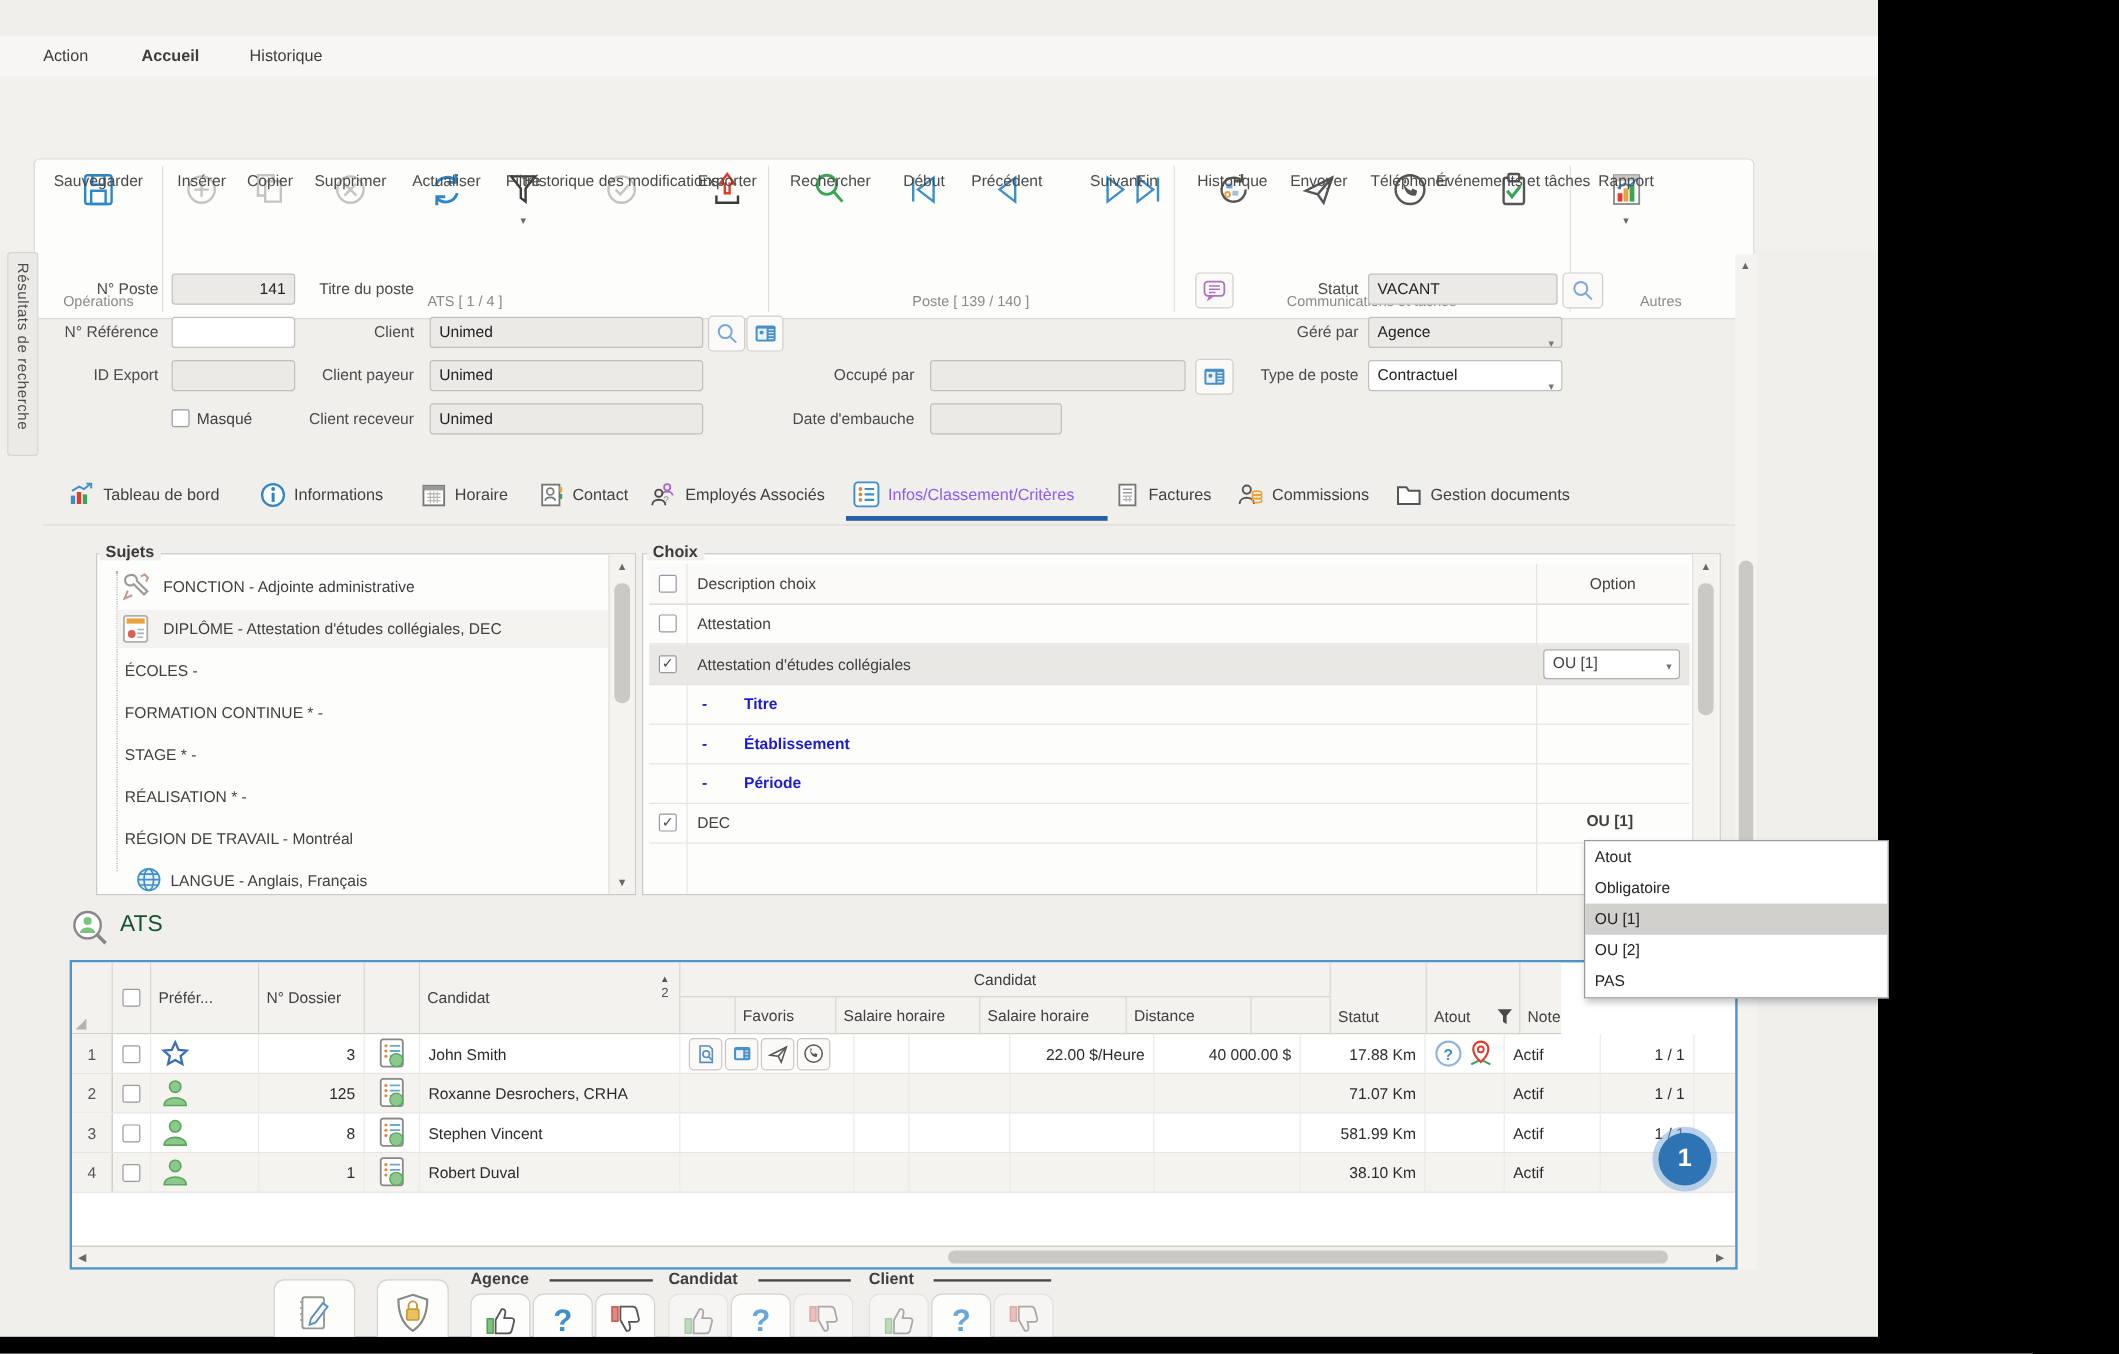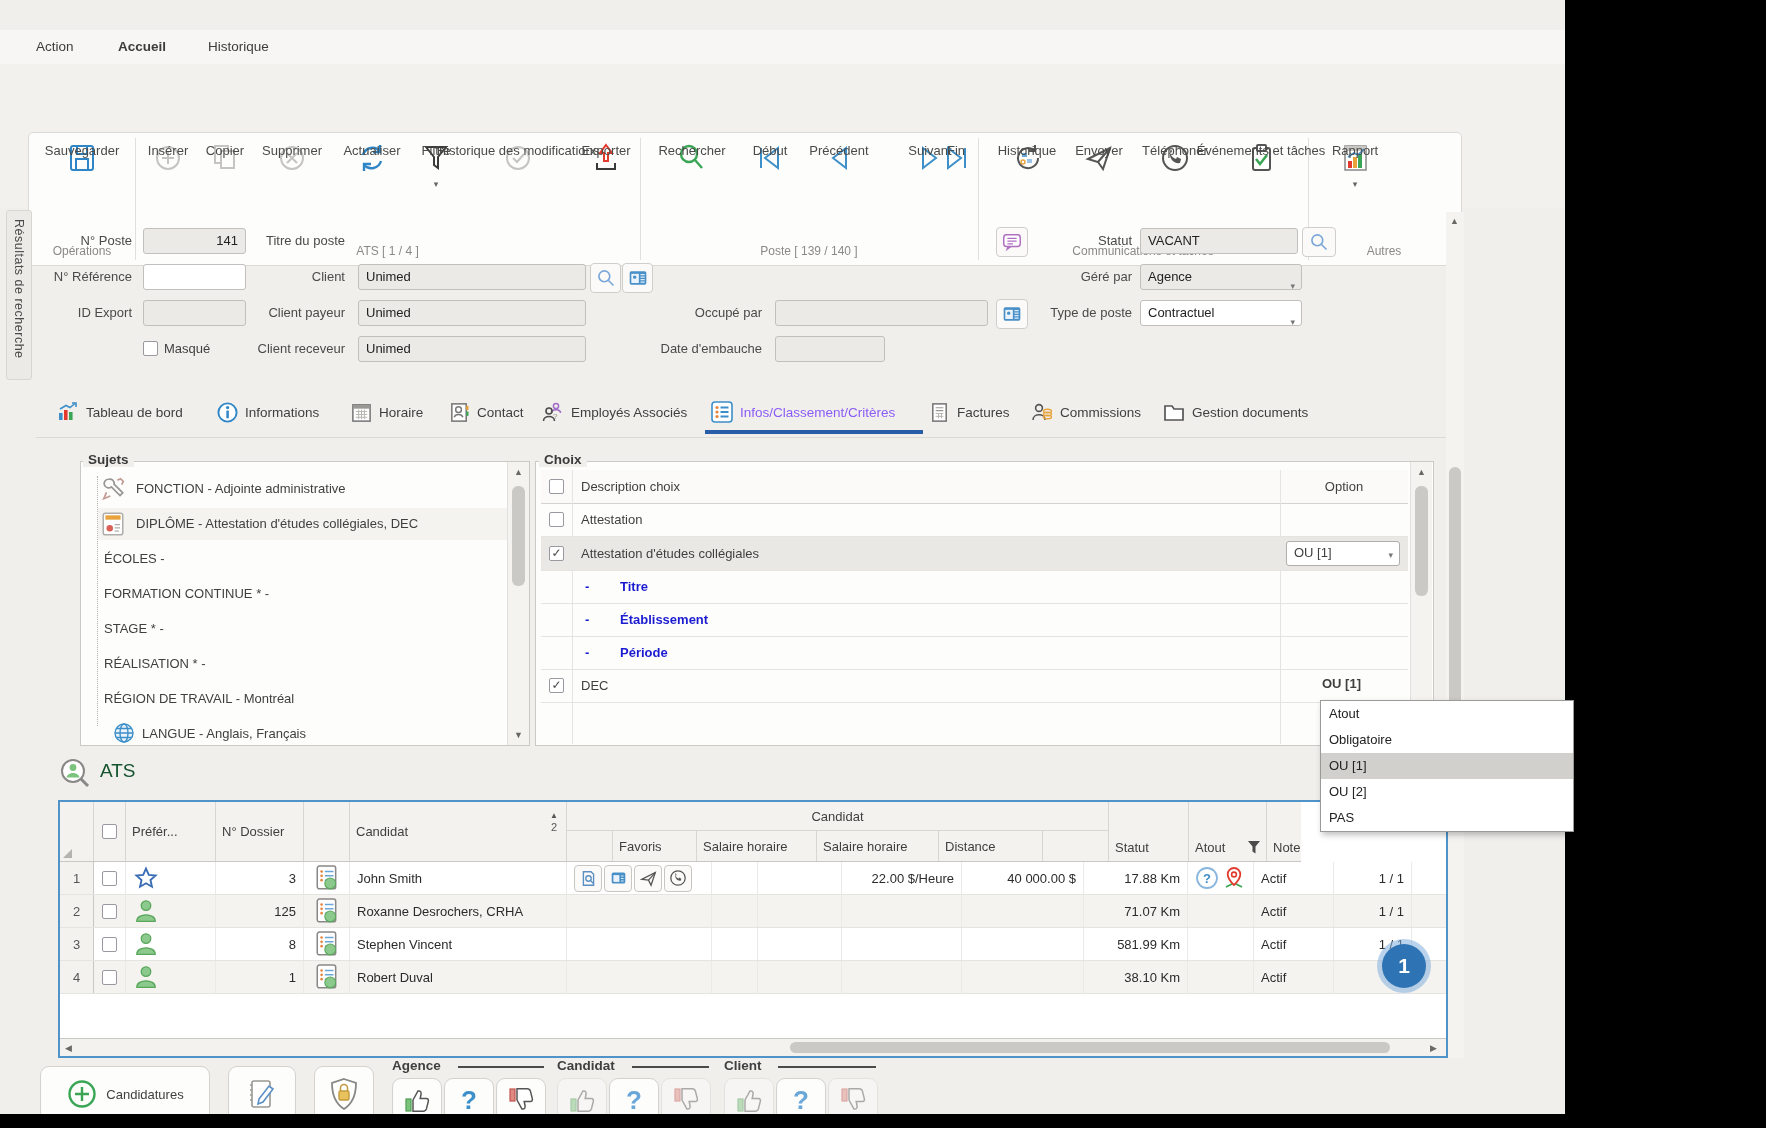--- a/index.html
+++ b/index.html
@@ -797,29 +797,20 @@
 
     <div class="badge" style="left:1322px;top:142px">1</div>
 
     <div style="position:absolute;left:0;top:236px;width:1386px;height:18px;background:#f3f2ee;border-top:1px solid #c9c7c3;box-sizing:border-box">
       <span class="sarrow" style="left:5px;top:4px">◀</span>
       <div class="sthumb" style="left:730px;top:3px;width:600px;height:11px"></div>
       <span class="sarrow" style="left:1370px;top:4px">▶</span>
     </div>
   </div>
 
-  <div class="fb" style="left:40px;top:1066px;width:168px;height:54px">
-    <span>
-        <svg width="32" height="32" viewBox="0 0 32 32" fill="none" stroke="#3aa655" stroke-width="2.4">
-          <circle cx="16" cy="16" r="12.5"></circle>
-          <path d="M16 9 v14 M9 16 h14"></path>
-        </svg>
-      </span>
-    <span class="t">Candidatures</span>
-  </div>
   <div class="fb" style="left:228px;top:1066px;width:66px;height:54px">
     <span>
         <svg width="34" height="34" viewBox="0 0 34 34">
           <rect x="7" y="4" width="18" height="26" rx="2" fill="#fff" stroke="#9a9894" stroke-width="1.6"></rect>
           <path d="M7 8 h-2 M7 13 h-2 M7 18 h-2 M7 23 h-2" stroke="#9a9894" stroke-width="1.4"></path>
           <path d="M14 22 l10 -13 4 3 -10 13 -5 2 z" fill="#fff" stroke="#5a8fc4" stroke-width="1.6"></path>
         </svg>
       </span>
   </div>
   <div class="fb" style="left:314px;top:1066px;width:58px;height:54px">

